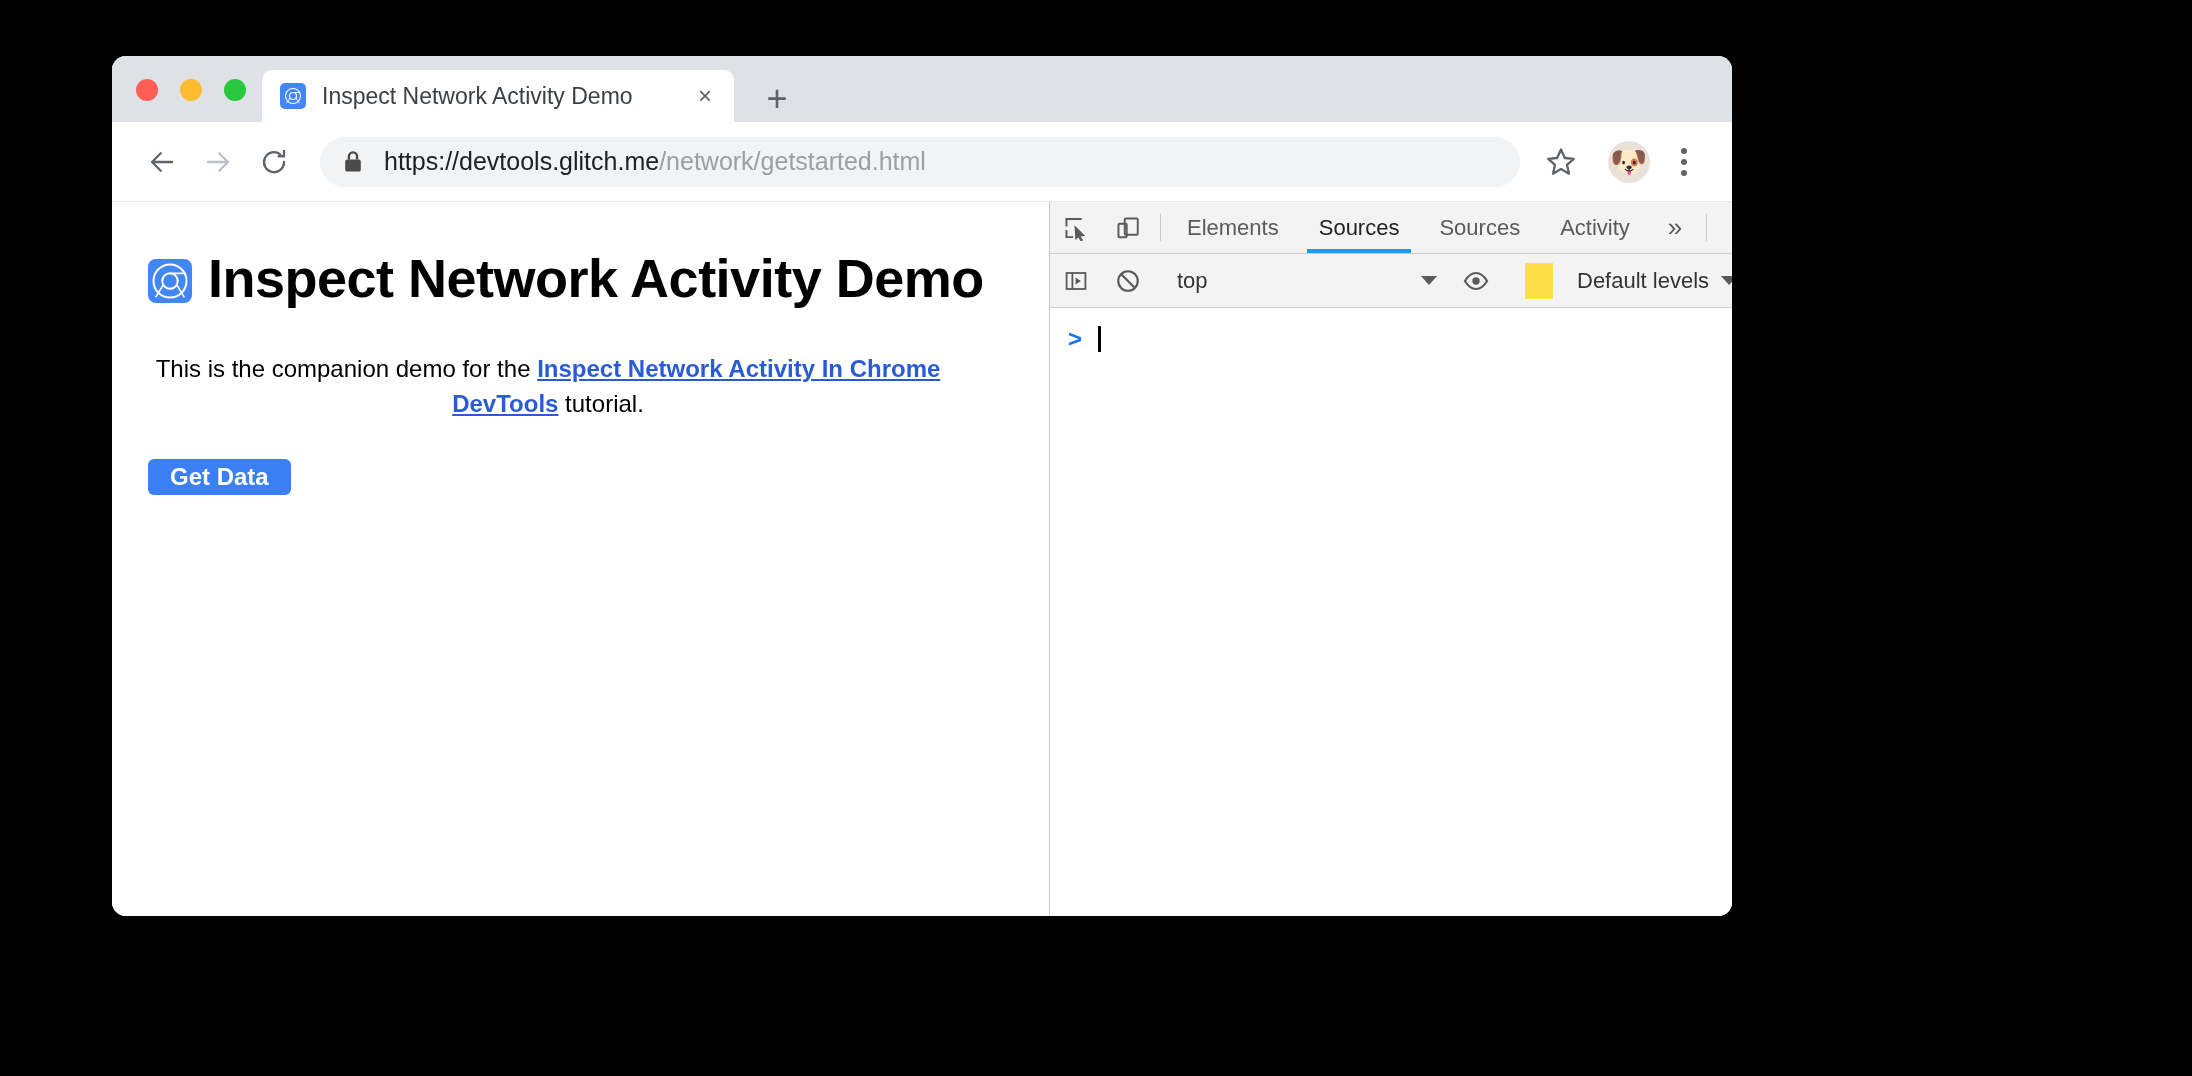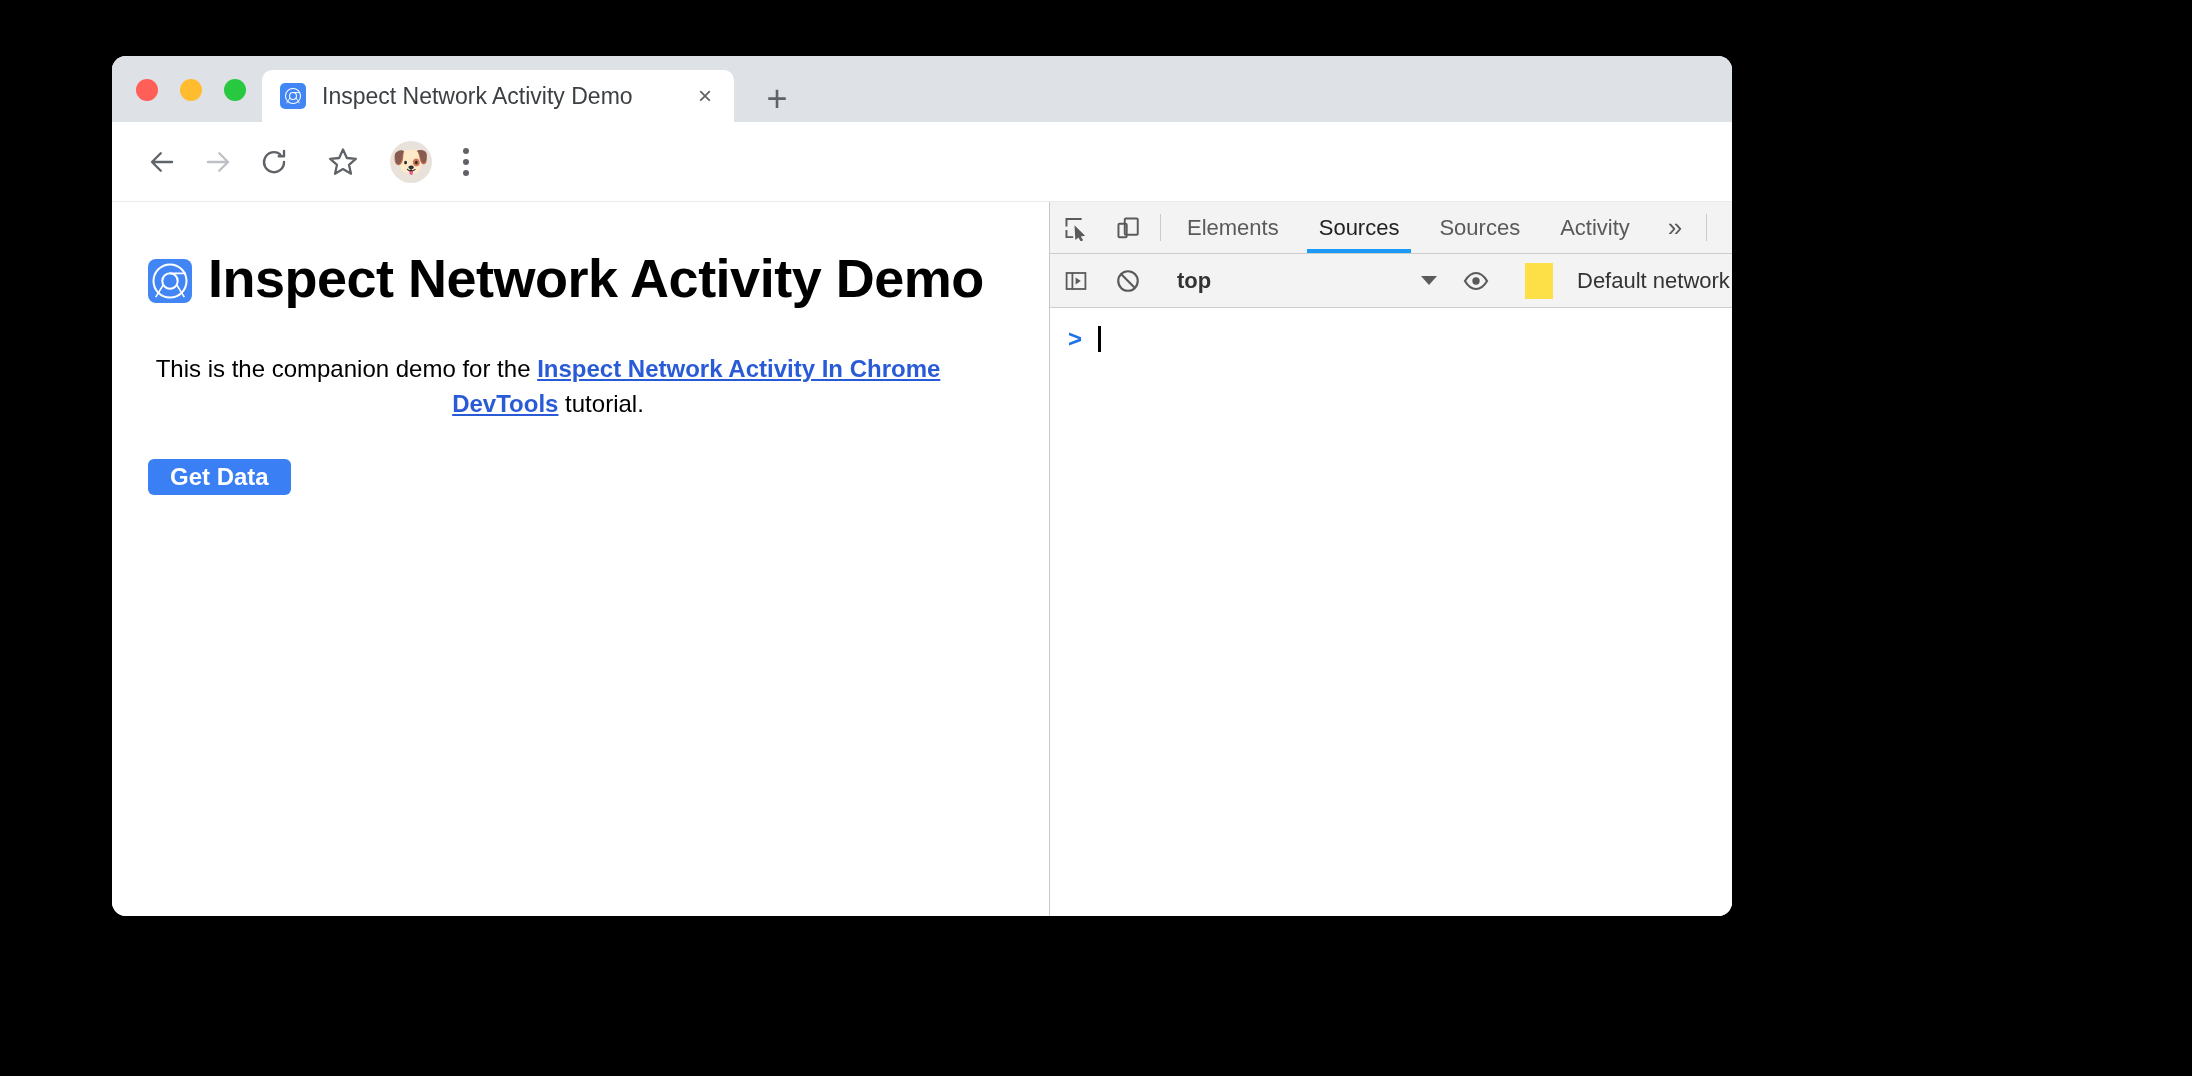--- a/index.html
+++ b/index.html
@@ -307,21 +307,20 @@
     display: flex;
     align-items: center;
     width: 270px;
     flex: none;
     padding-left: 10px;
   }
   #console-context-label {
     font-size: 22px;
     color: #333333;
     flex: 1;
-    font-weight: bold;
   }
   .caret-down {
     width: 0; height: 0;
     border-left: 8px solid transparent;
     border-right: 8px solid transparent;
     border-top: 9px solid #5a5a5a;
     flex: none;
   }
   #console-filter-input {
     flex: 1;
@@ -418,20 +417,29 @@
       </svg>
     </div>
 
     <div class="nav-btn" id="nav-reload-button">
       <svg width="30" height="30" viewBox="0 0 24 24" aria-hidden="true">
         <path d="M20 12 A8 8 0 1 1 17 5.9" fill="none" stroke="currentColor" stroke-width="1.9" stroke-linecap="round"></path>
         <path d="M20 3.2 V7.4 H15.8" fill="none" stroke="currentColor" stroke-width="1.9" stroke-linecap="round" stroke-linejoin="round"></path>
       </svg>
     </div>
 
+    <div id="omnibox">
+      <div id="omnibox-lock-icon">
+        <svg width="22" height="24" viewBox="0 0 18 20" aria-hidden="true">
+          <rect x="2.5" y="8" width="13" height="10" rx="1.6" fill="#4a4a4a"></rect>
+          <path d="M5.6 8 V5.4 A3.4 3.4 0 0 1 12.4 5.4 V8" fill="none" stroke="#4a4a4a" stroke-width="2"></path>
+        </svg>
+      </div>
+      <div id="omnibox-url"><span>https://devtools.glitch.me</span><span class="url-path">/network/getstarted.html</span></div>
+    </div>
 
     <div id="bookmark-star-button">
       <svg width="32" height="32" viewBox="0 0 24 24" aria-hidden="true">
         <path d="M12 2.6 L14.9 9 L21.6 9.6 L16.5 14.1 L18 20.8 L12 17.3 L6 20.8 L7.5 14.1 L2.4 9.6 L9.1 9 Z" fill="none" stroke="#5f6368" stroke-width="1.7" stroke-linejoin="round"></path>
       </svg>
     </div>
 
     <div id="profile-avatar">🐶</div>
 
     <div id="browser-menu-button">
@@ -539,21 +547,21 @@
             <path d="M1.8 12 C5 6.6 8.6 4.6 12 4.6 C15.4 4.6 19 6.6 22.2 12 C19 17.4 15.4 19.4 12 19.4 C8.6 19.4 5 17.4 1.8 12 Z" fill="none" stroke="#5a5a5a" stroke-width="2"></path>
             <circle cx="12" cy="12" r="3.4" fill="#5a5a5a"></circle>
           </svg>
         </div>
 
         <div class="dt-divider"></div>
 
         <input id="console-filter-input" type="text" placeholder="Filter" style="">
 
         <div id="console-levels-select">
-          <span id="console-levels-label">Default network</span>
+          <span id="console-levels-label">Default levels</span>
           <span class="caret-down"></span>
         </div>
 
         <div class="dt-divider"></div>
 
         <div id="console-settings-button">
           <svg width="28" height="28" viewBox="0 0 24 24" aria-hidden="true">
             <path d="M12 8.2 A3.8 3.8 0 1 0 12 15.8 A3.8 3.8 0 1 0 12 8.2 Z
                      M10.3 1.6 h3.4 l0.5 3.0 a7.6 7.6 0 0 1 2.0 1.17 l2.8-1.2 1.7 2.95 -2.3 2.0
                      a7.6 7.6 0 0 1 0 2.3 l2.3 2.0 -1.7 2.95 -2.8-1.2 a7.6 7.6 0 0 1 -2.0 1.17

